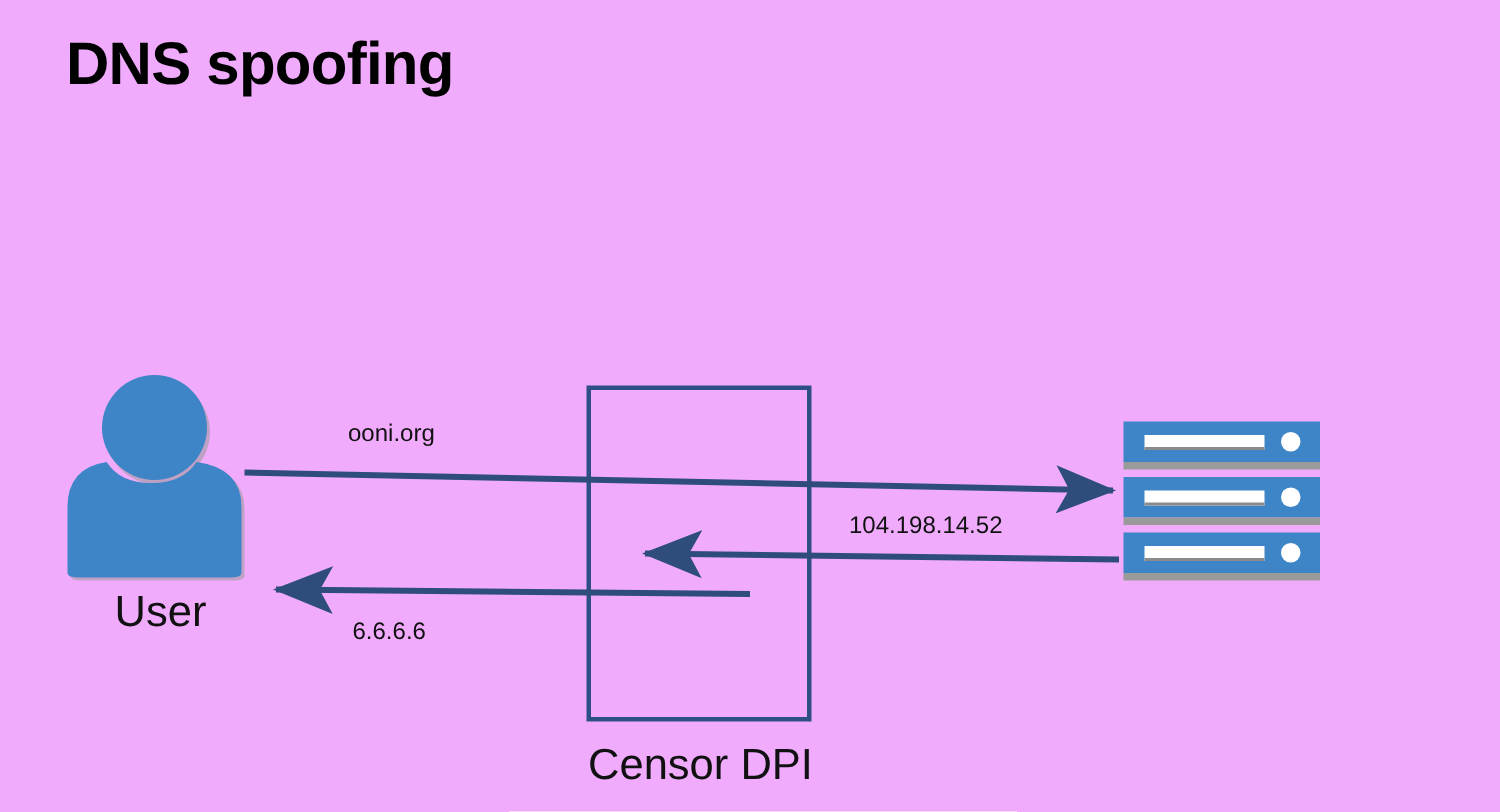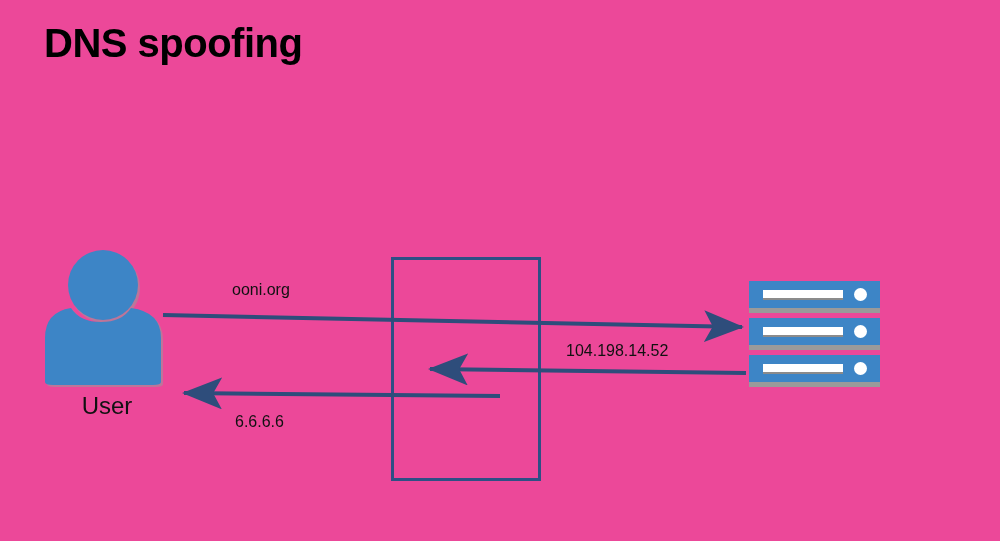--- a/index.html
+++ b/index.html
@@ -7,41 +7,41 @@
     padding: 0;
     background: #ffffff;
   }
   body {
     font-family: "Liberation Sans", sans-serif;
   }
   #canvas {
     position: relative;
     width: 1000px;
     height: 541px;
-    background: #ec4899;
+    background: #f0abfc;
     overflow: hidden;
   }
 
   
   .page-title {
     position: absolute;
     left: 44px;
     top: 20px;
     font-size: 40px;
     font-weight: bold;
     color: #000000;
     letter-spacing: -0.5px;
     white-space: nowrap;
     line-height: 1.15;
   }
 
   
   .node-label {
     position: absolute;
-    font-size: 24px;
+    font-size: 29px;
     color: #111111;
     white-space: nowrap;
     text-align: center;
     line-height: 1;
   }
 
   
   .edge-label {
     position: absolute;
     font-size: 16px;
@@ -138,20 +138,21 @@
       </g>
 
       <circle cx="61" cy="37" r="35" fill="#3d85c6"></circle>
 
       <path d="M 3 134 L 3 90 Q 3 64 29 60 Q 38 74 59 74 Q 80 74 89 60 Q 119 64 119 90 L 119 134 Q 119 137 111 137 L 11 137 Q 3 137 3 134 Z" fill="#3d85c6"></path>
     </svg>
   </div>
   <div class="node-label" style="left:22px; top:394px; width:170px;">User</div>
 
   <div class="censor-box"></div>
+  <div class="node-label" style="left:382px; top:496px; width:170px;">Censor DPI</div>
 
   <div class="server-icon">
     <div class="server-unit" style="top:3px;">
       <span class="bar"></span>
       <span class="led"></span>
     </div>
     <div class="server-shadow" style="top:30px;"></div>
 
     <div class="server-unit" style="top:40px;">
       <span class="bar"></span>

